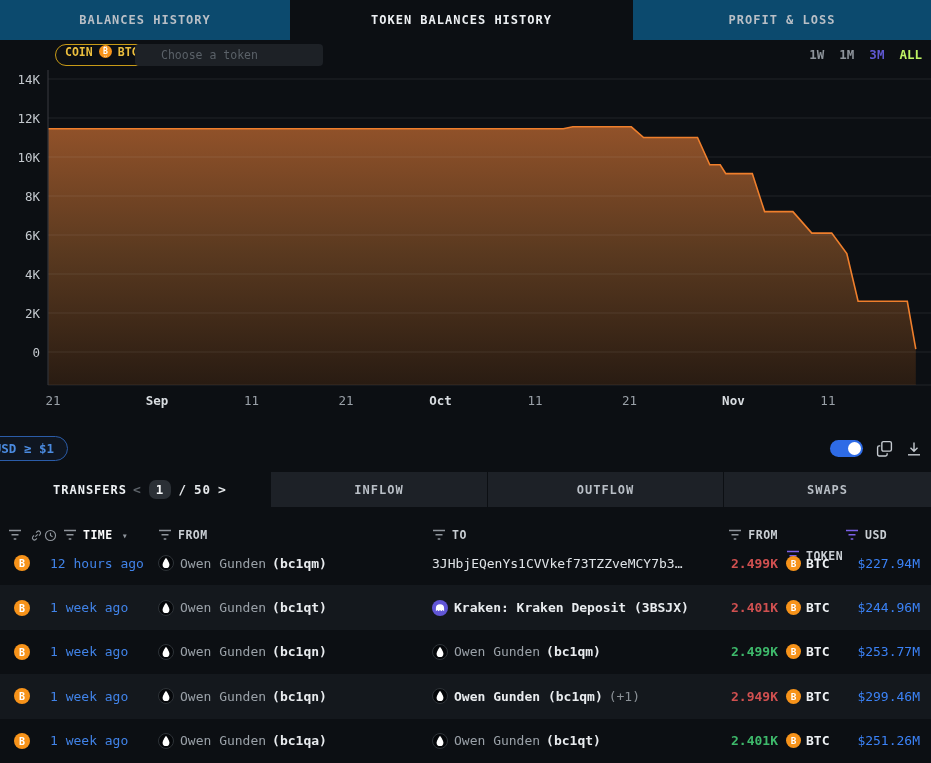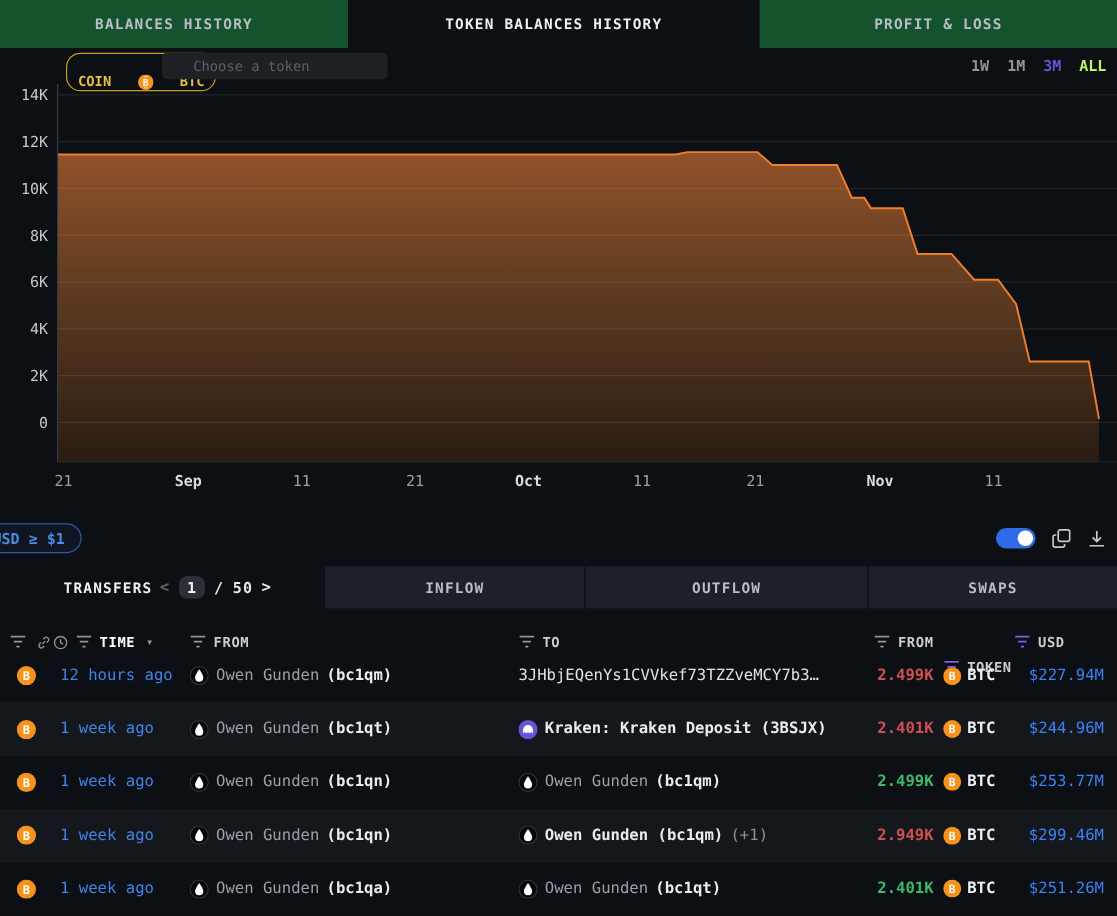--- a/index.html
+++ b/index.html
@@ -6,28 +6,28 @@
   html,body { background:#0c0f13; }
   .app {
     position:relative; width:931px; height:763px; overflow:hidden;
     background:#0c0f13; font-family:"DejaVu Sans Mono","Liberation Mono",monospace;
     color:#c6cbd1;
   }
   
   .topbar { position:absolute; top:0; left:0; width:931px; height:40px; display:flex; }
   .top-tab { display:flex; align-items:center; justify-content:center;
     font-size:12px; font-weight:700; letter-spacing:1px; color:#b9bfc6;
-    background:#14532d; cursor:pointer; }
+    background:#0c4a6e; cursor:pointer; }
   .top-tab.t1 { width:290px; }
   .top-tab.t2 { width:343px; background:transparent; color:#edf0f3; }
   .top-tab.t3 { width:298px; }
   
   .chart-controls { position:absolute; top:44px; left:0; width:931px; height:24px; z-index:3; }
-  .coin-pill { position:absolute; left:55px; top:0; height:32px; display:inline-flex;
-    align-items:flex-end; gap:22px; padding:0 9px; border:1.5px solid #c79a17;
+  .coin-pill { position:absolute; left:55px; top:0; height:22px; display:inline-flex;
+    align-items:flex-start; gap:6px; padding:0 9px; border:1.5px solid #c79a17;
     border-radius:12px; font-size:11.5px; font-weight:700; color:#ecbf3e; cursor:pointer; }
   .token-input { position:absolute; left:135px; top:0; width:188px; height:22px;
     background:#1d2126; border:none; border-radius:4px; padding:0 26px;
     font-family:inherit; font-size:11.5px; color:#c6cbd1; outline:none; }
   .token-input::placeholder { color:#5a6168; }
   .ranges { position:absolute; right:9px; top:3px; display:flex; gap:15px;
     font-size:12.5px; font-weight:700; color:#8e949b; }
   .ranges span { cursor:pointer; }
   .ranges span.active { color:#5f58d1; }
   .ranges span.all { color:#bef264; }

